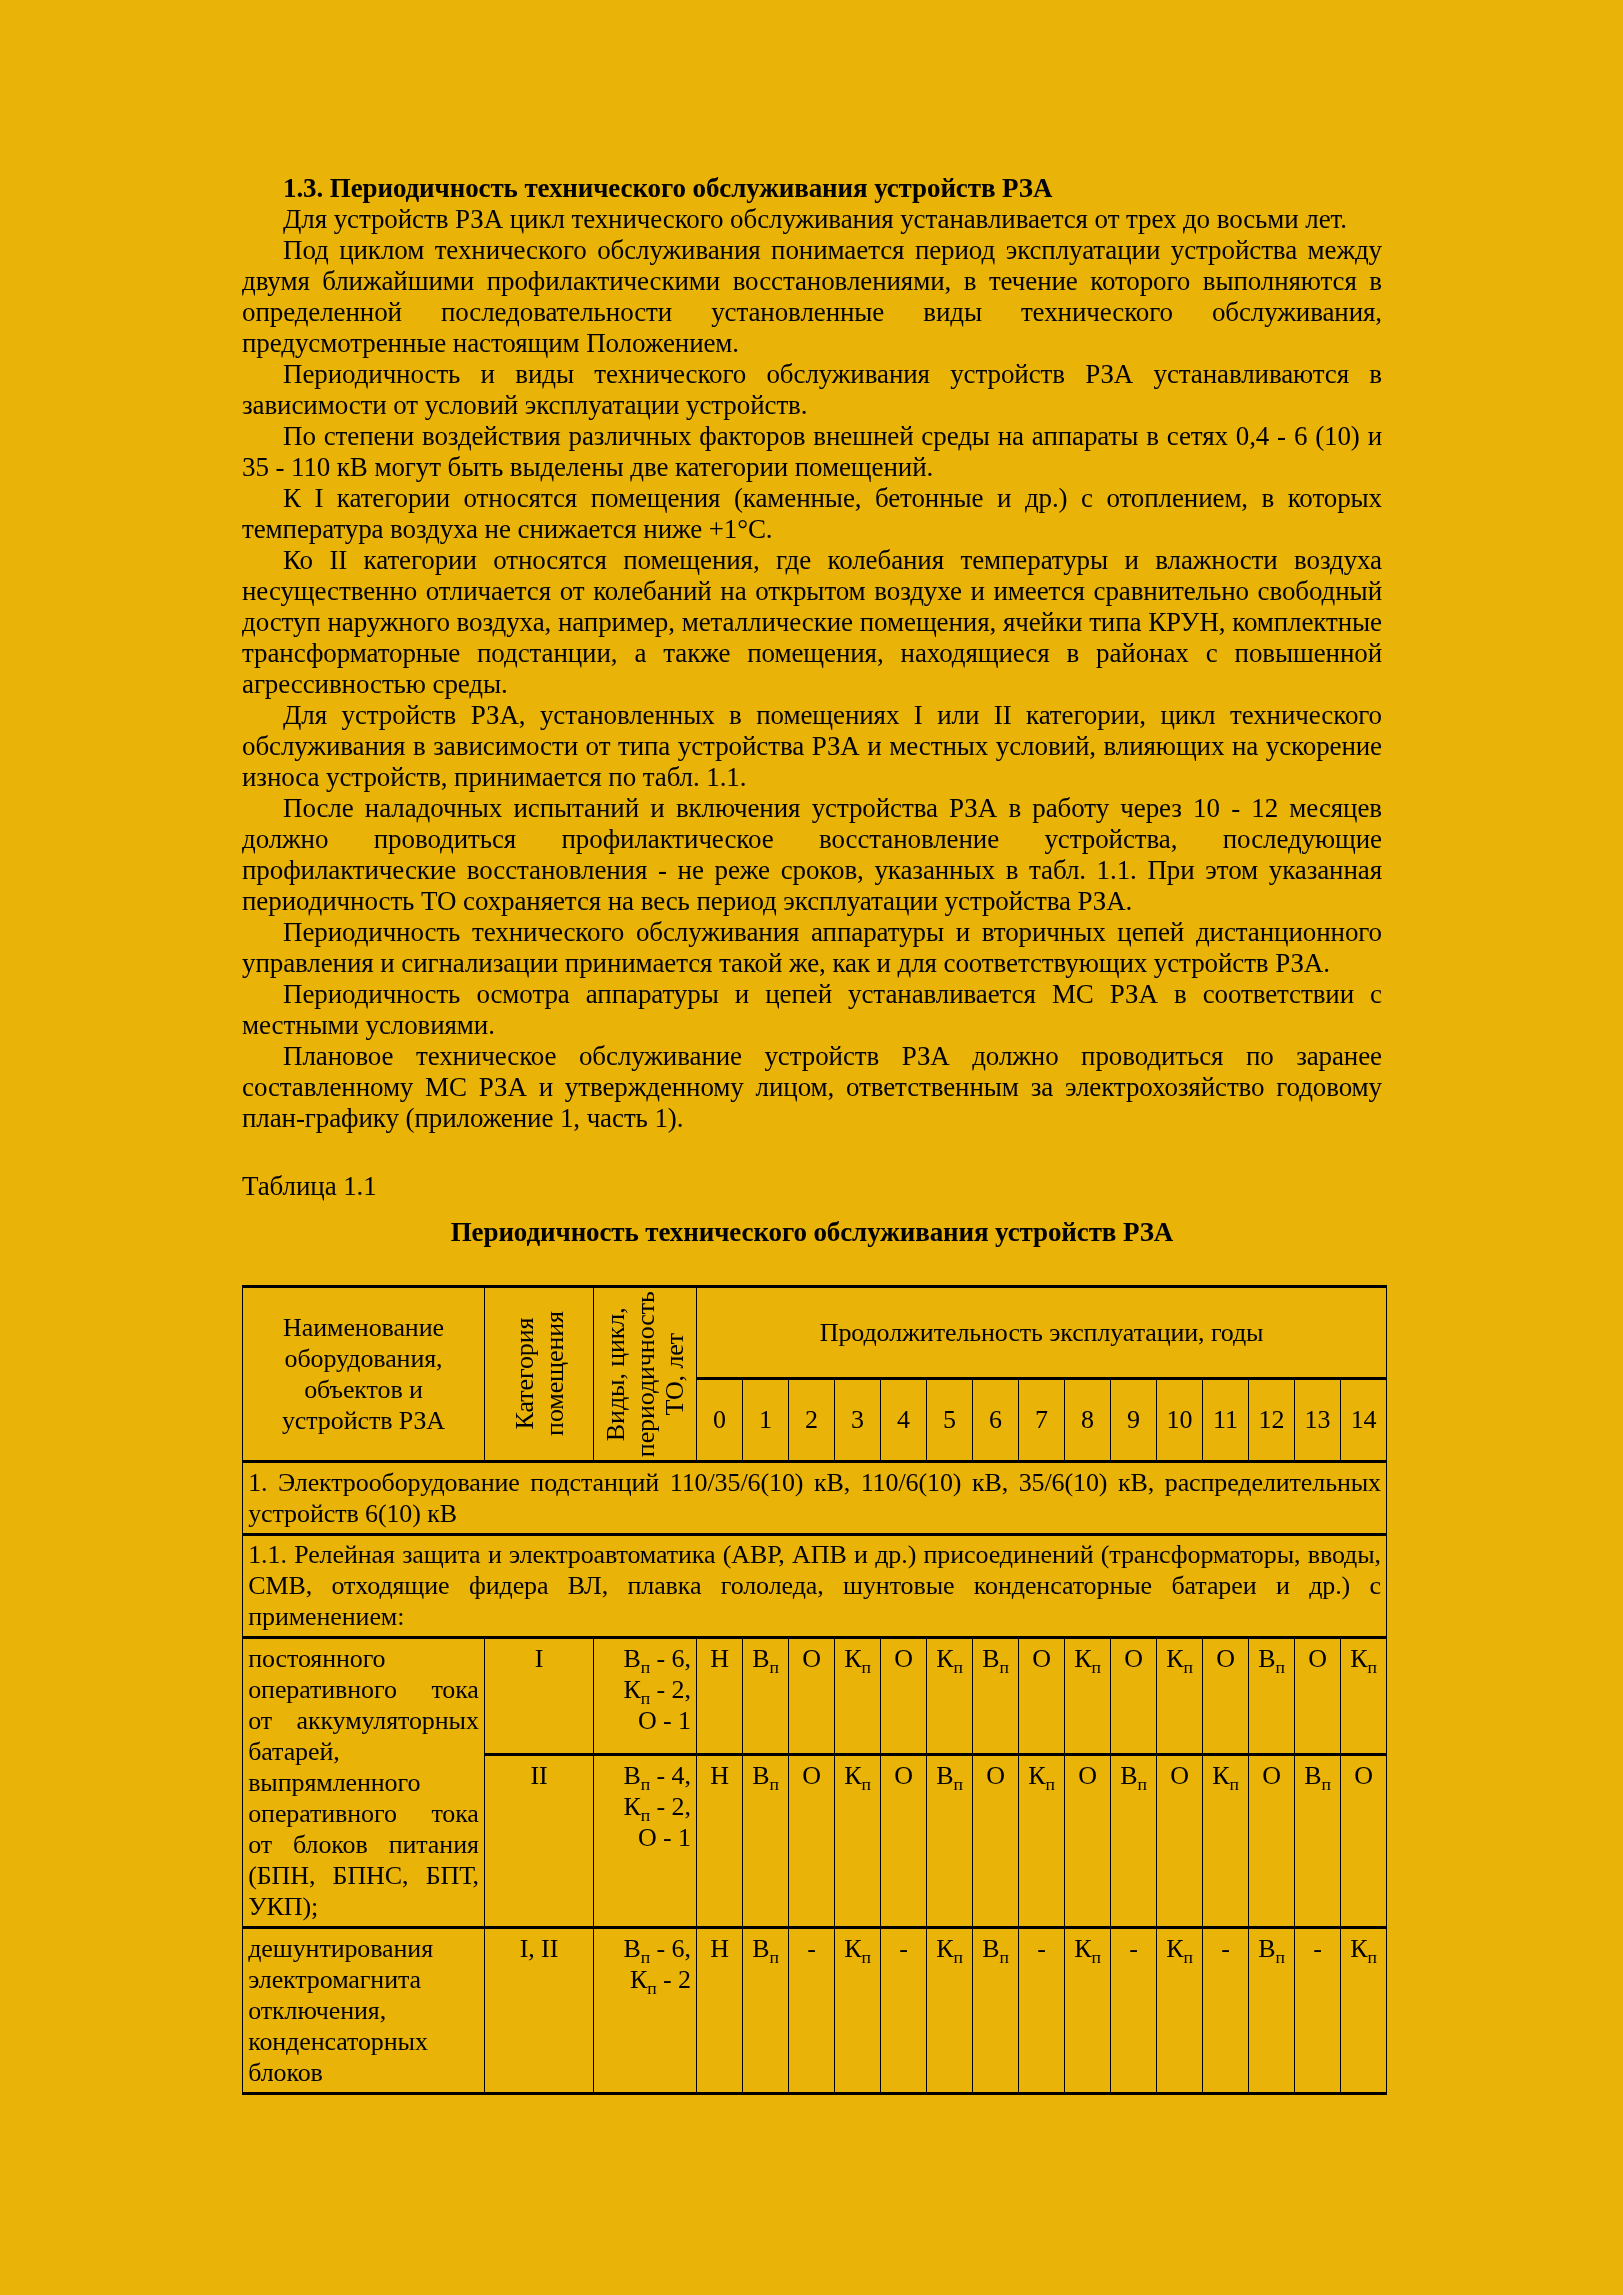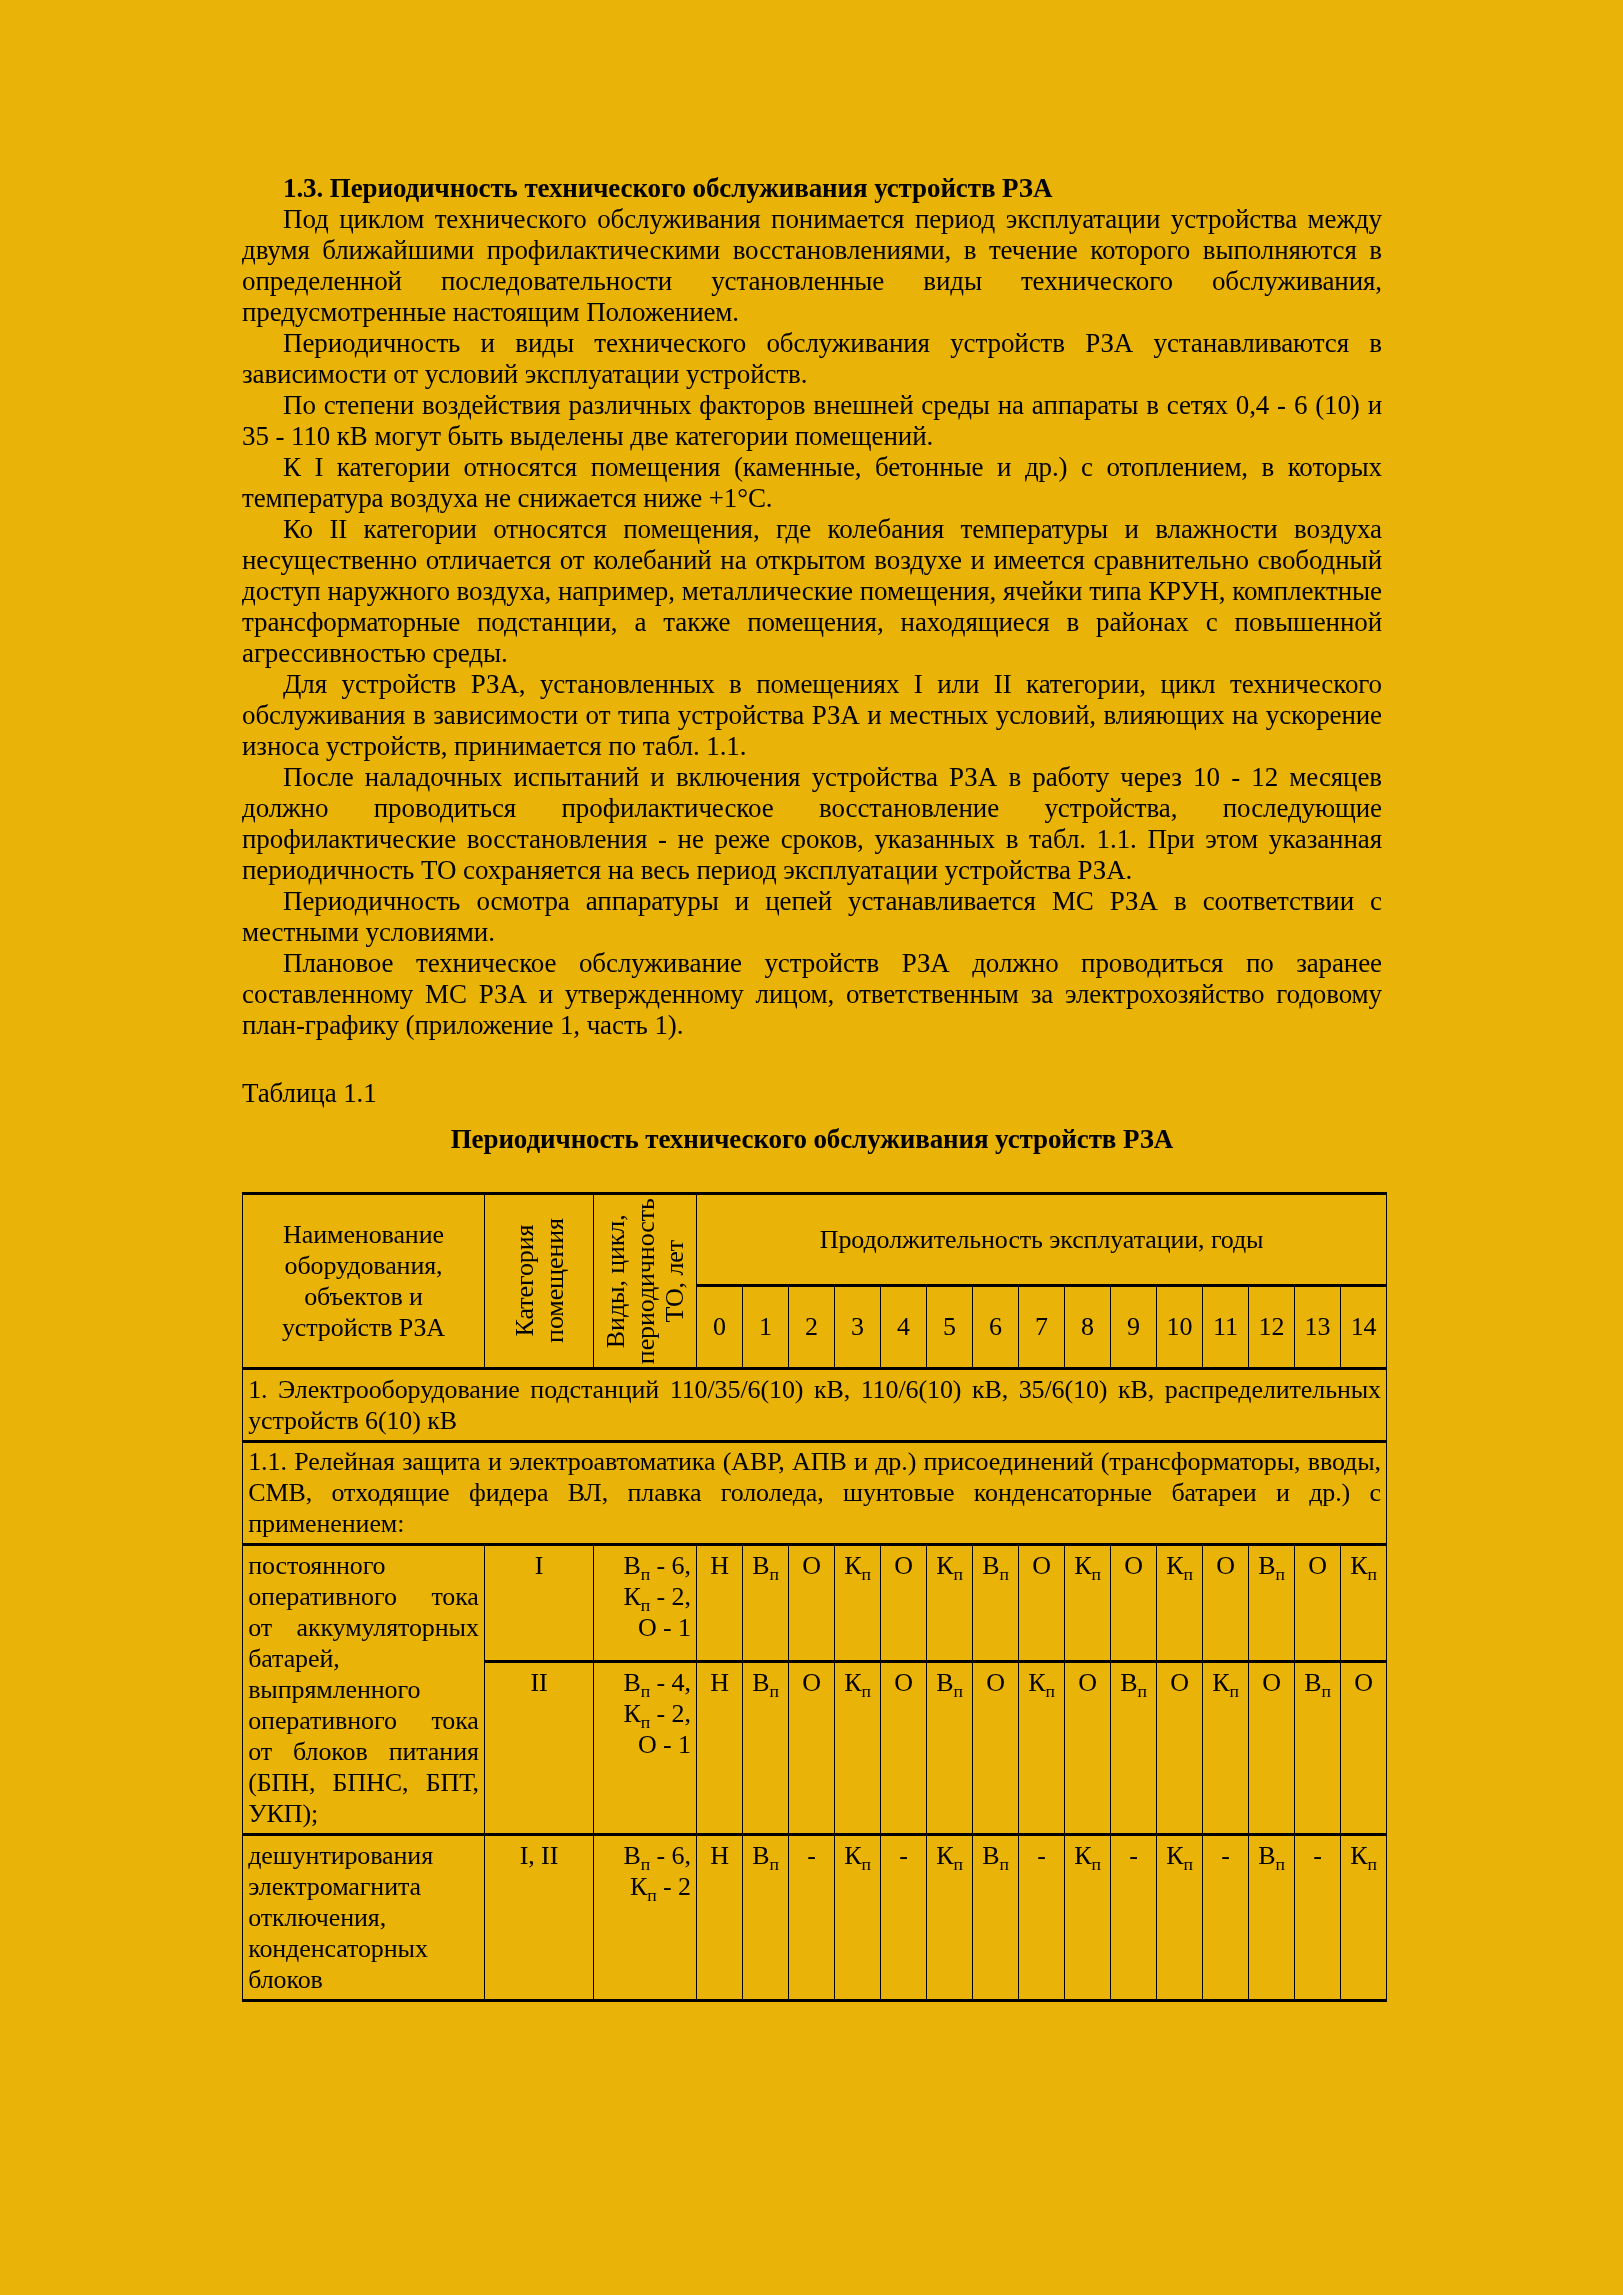--- a/index.html
+++ b/index.html
@@ -88,27 +88,29 @@
   sub { font-size: 68%; line-height: 0; }
 </style>
 </head>
 <body>
 
 <div class="page">
 
   <p class="heading">1.3. Периодичность технического обслуживания устройств РЗА</p>
 
   <div id="paras">
+      <p class="para">Для устройств РЗА цикл технического обслуживания устанавливается от трех до восьми лет.</p>
       <p class="para">Под циклом технического обслуживания понимается период эксплуатации устройства между двумя ближайшими профилактическими восстановлениями, в течение которого выполняются в определенной последовательности установленные виды технического обслуживания, предусмотренные настоящим Положением.</p>
       <p class="para">Периодичность и виды технического обслуживания устройств РЗА устанавливаются в зависимости от условий эксплуатации устройств.</p>
       <p class="para">По степени воздействия различных факторов внешней среды на аппараты в сетях 0,4 - 6 (10) и 35 - 110 кВ могут быть выделены две категории помещений.</p>
       <p class="para">К I категории относятся помещения (каменные, бетонные и др.) с отоплением, в которых температура воздуха не снижается ниже +1°С.</p>
       <p class="para">Ко II категории относятся помещения, где колебания температуры и влажности воздуха несущественно отличается от колебаний на открытом воздухе и имеется сравнительно свободный доступ наружного воздуха, например, металлические помещения, ячейки типа КРУН, комплектные трансформаторные подстанции, а также помещения, находящиеся в районах с повышенной агрессивностью среды.</p>
       <p class="para">Для устройств РЗА, установленных в помещениях I или II категории, цикл технического обслуживания в зависимости от типа устройства РЗА и местных условий, влияющих на ускорение износа устройств, принимается по табл. 1.1.</p>
       <p class="para">После наладочных испытаний и включения устройства РЗА в работу через 10 - 12 месяцев должно проводиться профилактическое восстановление устройства, последующие профилактические восстановления - не реже сроков, указанных в табл. 1.1. При этом указанная периодичность ТО сохраняется на весь период эксплуатации устройства РЗА.</p>
+      <p class="para">Периодичность технического обслуживания аппаратуры и вторичных цепей дистанционного управления и сигнализации принимается такой же, как и для соответствующих устройств РЗА.</p>
       <p class="para">Периодичность осмотра аппаратуры и цепей устанавливается МС РЗА в соответствии с местными условиями.</p>
       <p class="para">Плановое техническое обслуживание устройств РЗА должно проводиться по заранее составленному МС РЗА и утвержденному лицом, ответственным за электрохозяйство годовому план-графику (приложение 1, часть 1).</p>
     </div>
 
   <p class="caption">Таблица 1.1</p>
 
   <p class="table-title">Периодичность технического обслуживания устройств РЗА</p>
 
   <table class="t">
     <colgroup id="cols">

